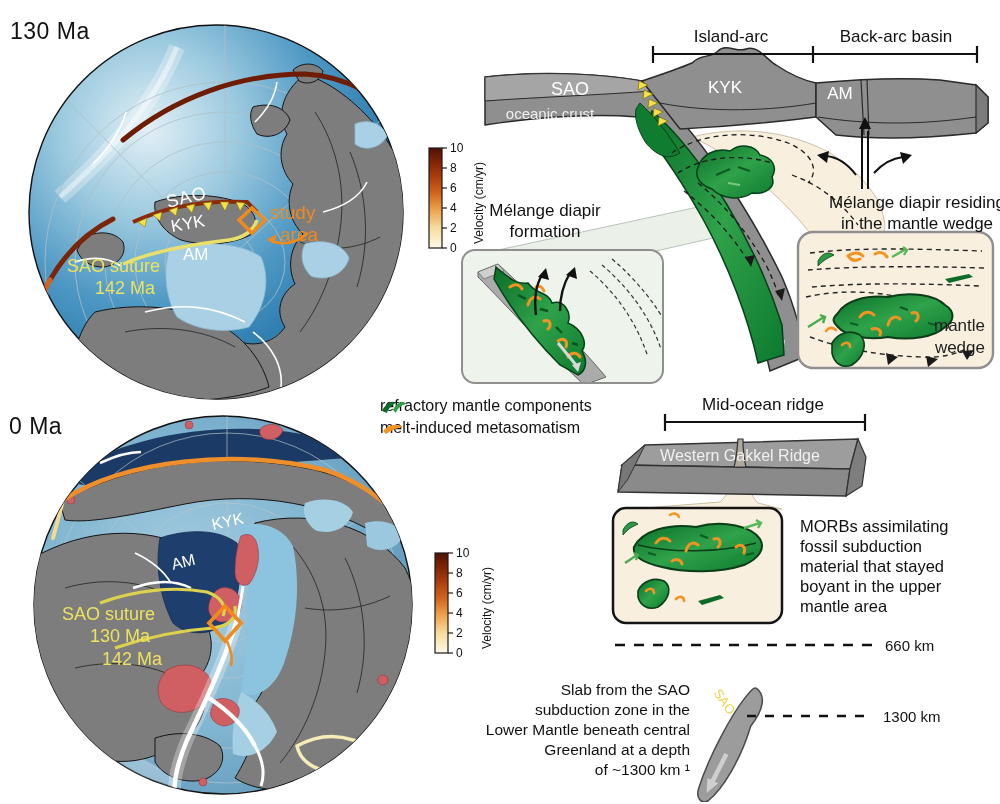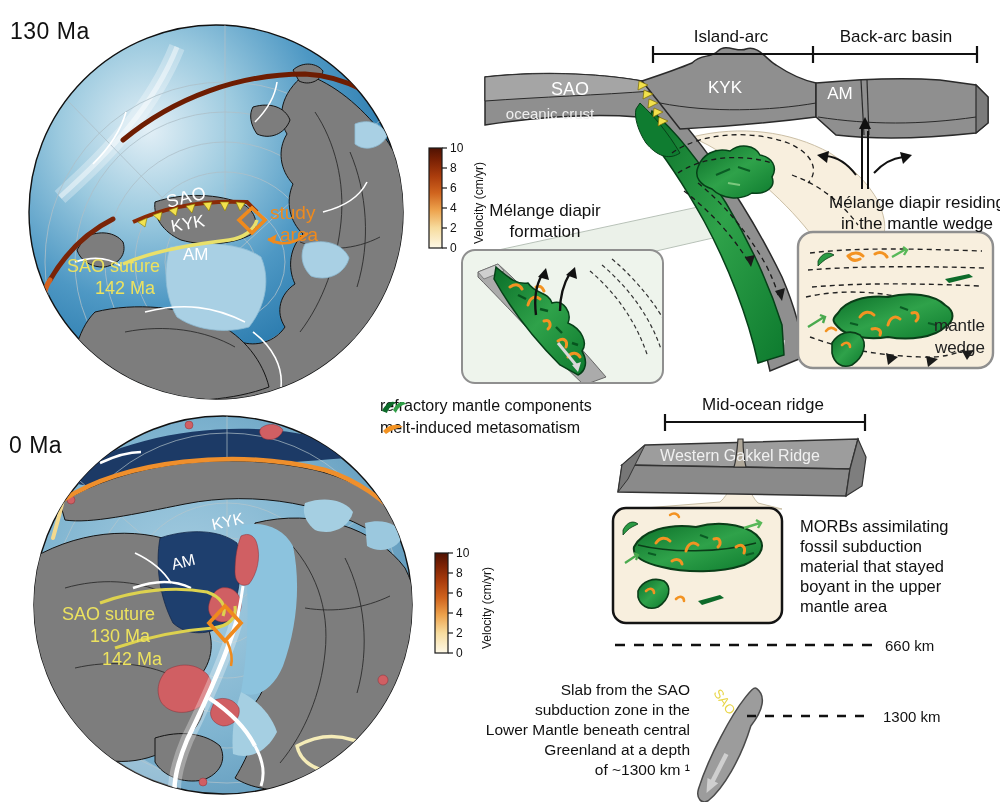--- a/index.html
+++ b/index.html
@@ -12,21 +12,21 @@
   .legend{position:absolute;left:380px;top:395px;display:flex;flex-direction:column;gap:1px;}
   .legend-row{display:flex;align-items:center;gap:8px;height:21px;}
   .legend-row span{font-size:16px;color:#111;}
 </style>
 </head>
 <body>
 
 <div id="fig">
 
   <div class="age" style="left:10px;top:18px">130 Ma</div>
-  <div class="age" style="left:9px;top:432px">0 Ma</div>
+  <div class="age" style="left:9px;top:413px">0 Ma</div>
 
   <svg class="abs" style="left:5px;top:12px" width="445" height="395" viewBox="0 0 445 395">
     <defs>
       <radialGradient id="oc1" cx="32%" cy="28%" r="85%">
         <stop offset="0%" stop-color="#e2eff6"></stop>
           <stop offset="28%" stop-color="#9ccadf"></stop>
         <stop offset="55%" stop-color="#4e98c4"></stop>
           <stop offset="78%" stop-color="#2b7bae"></stop>
         <stop offset="100%" stop-color="#1f6293"></stop>
       </radialGradient>

